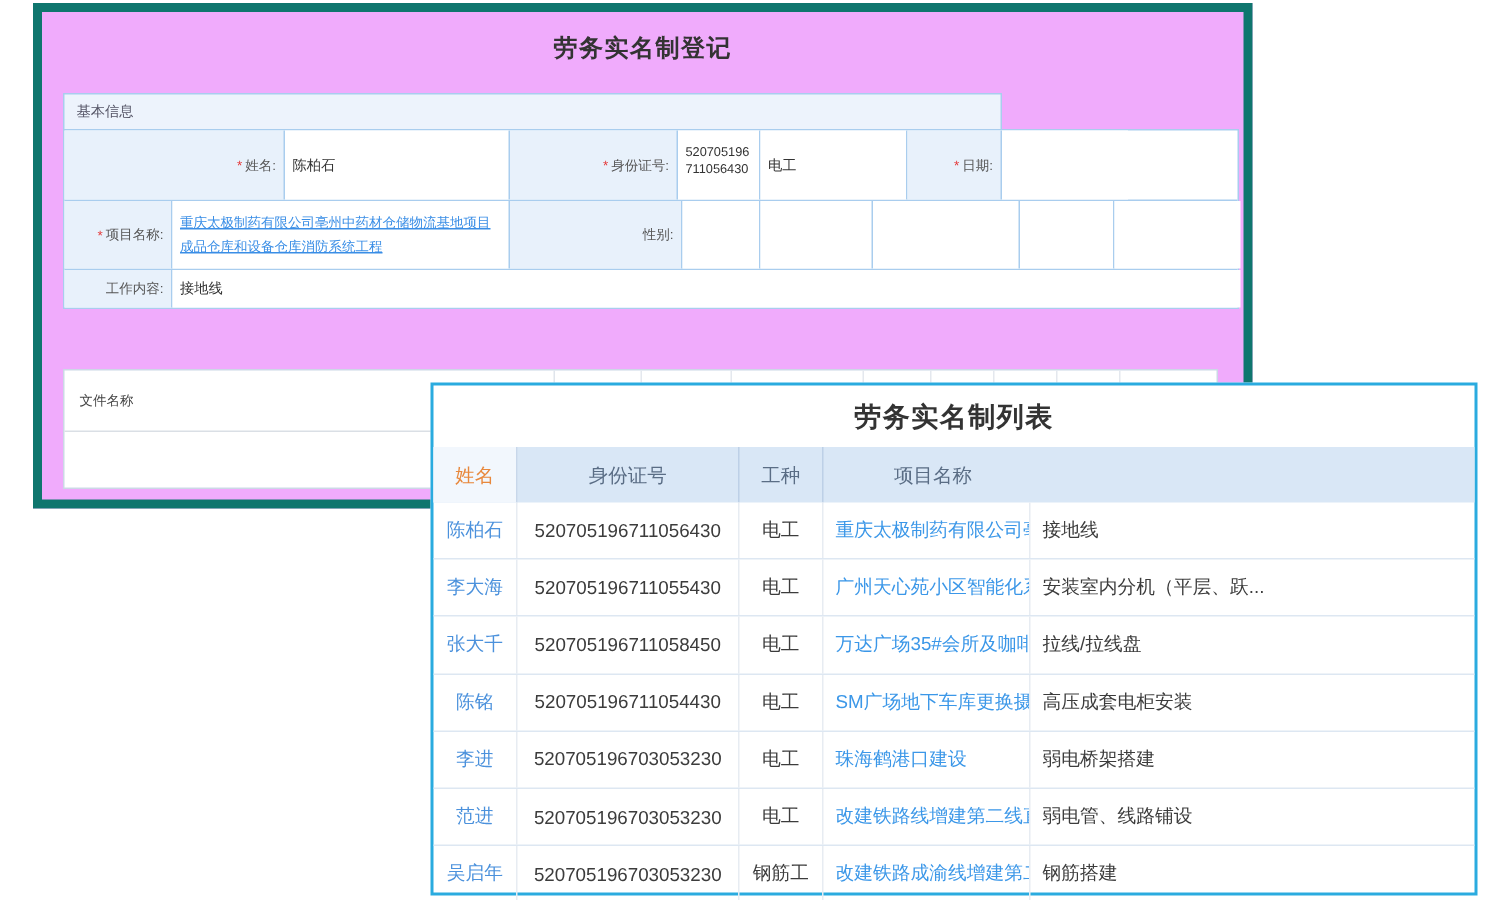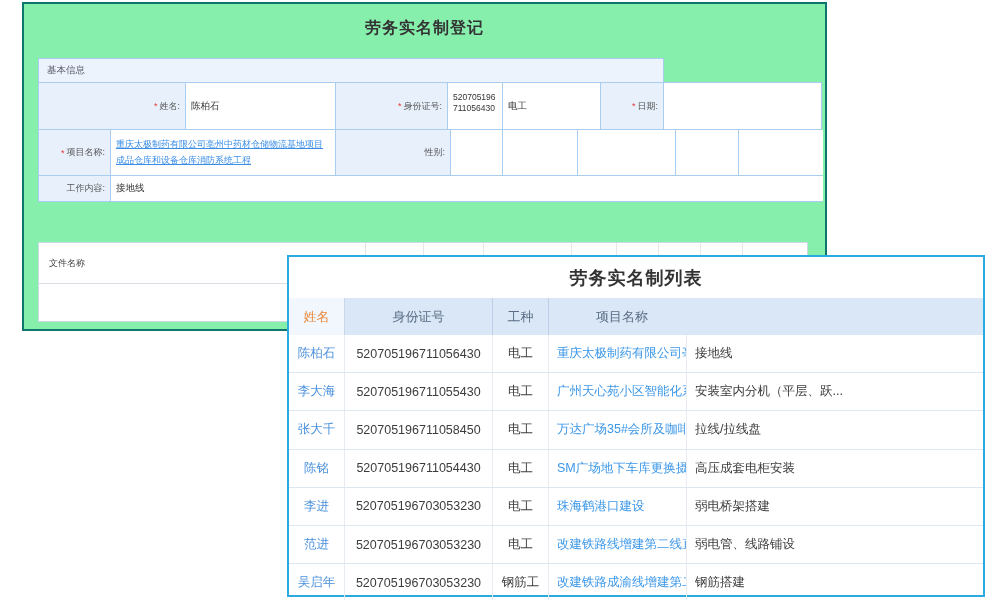--- a/index.html
+++ b/index.html
@@ -4,21 +4,21 @@
 <style>
   html,body{margin:0;padding:0;}
   body{
     width:1000px;height:600px;position:relative;background:#ffffff;
     font-family:"Liberation Sans",sans-serif;overflow:hidden;
     -webkit-font-smoothing:antialiased;
   }
   
   .panel1{
     position:absolute;left:22px;top:2px;width:801px;height:325px;
-    border:2px solid #0f766e;background:#86efac;z-index:1;
+    border:6px solid #0f766e;background:#f0abfc;z-index:1;
   }
   .p1-title{
     position:absolute;left:0;top:14px;width:100%;text-align:center;
     font-size:16px;font-weight:bold;color:#333;letter-spacing:1px;
   }
   .section-bar{
     position:absolute;left:14px;width:626px;height:25px;box-sizing:border-box;
     background:#edf3fc;border:1px solid #a9cdee;
     font-size:9.5px;color:#556;display:flex;align-items:center;padding-left:8px;
   }

